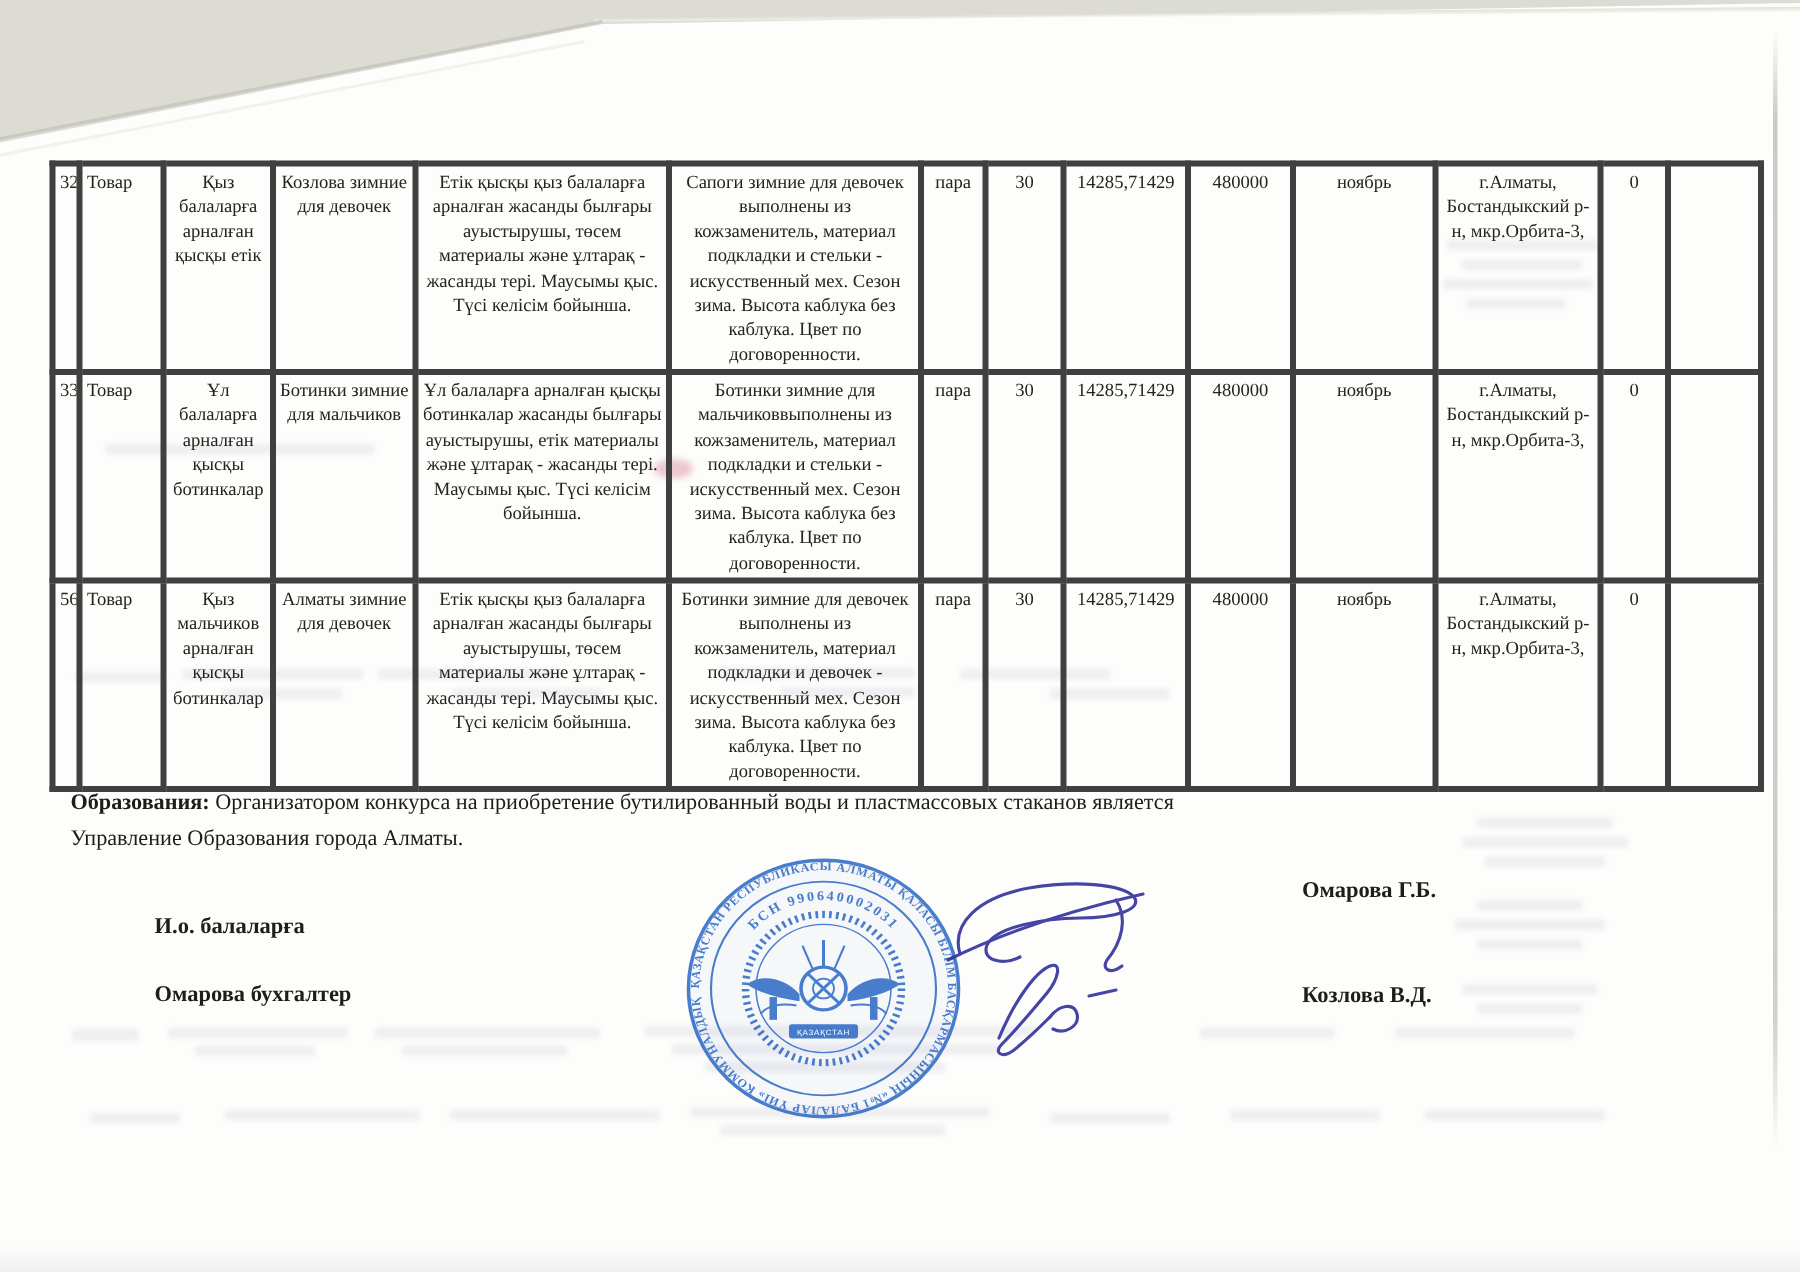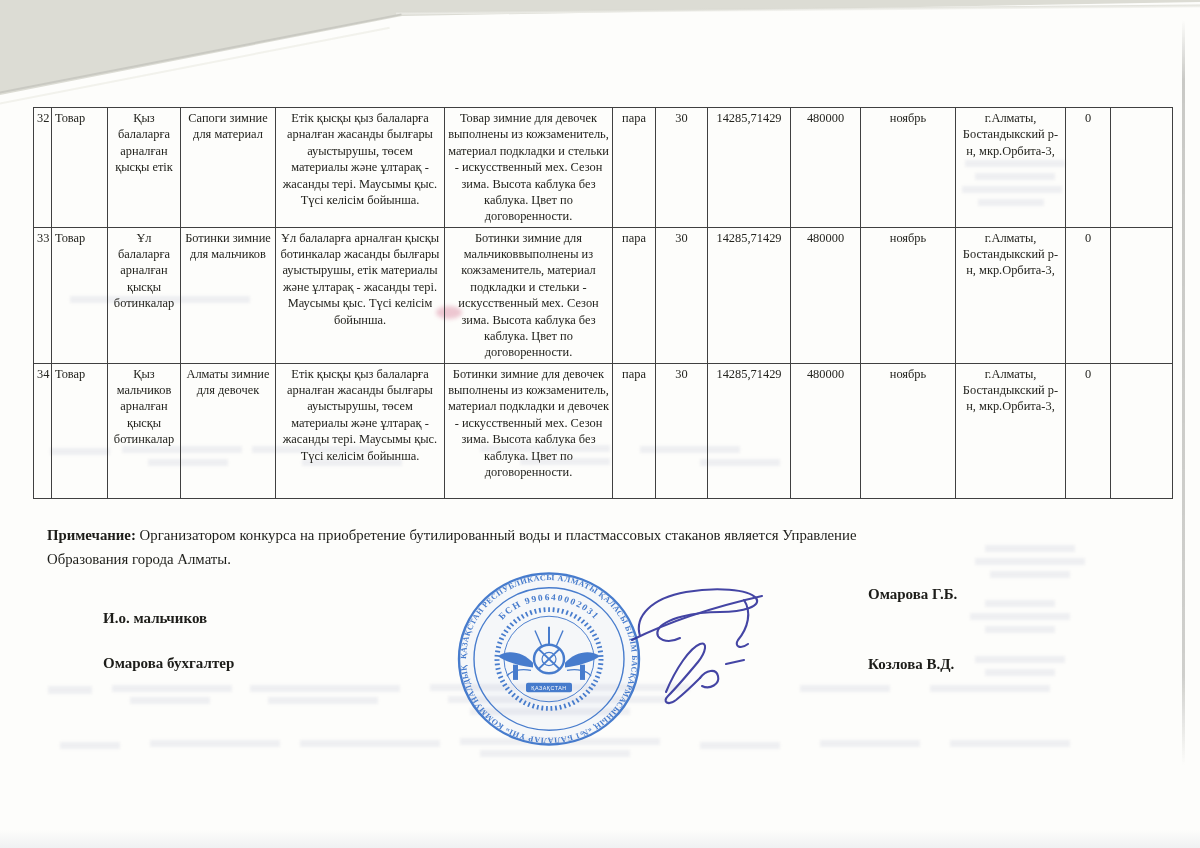--- a/index.html
+++ b/index.html
@@ -34,21 +34,21 @@
     position:absolute;left:0;top:830px;width:1200px;height:18px;
     background:linear-gradient(rgba(140,150,175,0),rgba(140,150,175,.12));
   }
   
   table.doc-table{
     position:absolute;left:33px;top:107px;width:1139px;
     border-collapse:collapse;table-layout:fixed;
     font-size:12.4px;color:#24241f;
   }
   .doc-table td{
-    border:1px solid #404040;vertical-align:top;text-align:center;
+    border:4px solid #404040;vertical-align:top;text-align:center;
     padding:2px 2px 2px 2px;line-height:1.32;overflow:hidden;
   }
   .doc-table td.ta-l{text-align:left;padding-left:3px;}
   
   .note{position:absolute;left:47px;top:524px;width:812px;font-size:14.8px;line-height:1.6;color:#1d1d19;}
   .note .b{font-weight:bold;}
   
   .sigline{position:absolute;font-weight:bold;font-size:15px;color:#1d1d19;white-space:nowrap;}
   .sig-t1{left:103px;top:610px;}
   .sig-t2{left:103px;top:655px;}
@@ -130,23 +130,23 @@
       <col style="width:95px">
       <col style="width:110px">
     <col style="width:45px">
       <col style="width:62px">
   </colgroup>
   <tbody>
       <tr style="height:113px">
     <td class="ta-l">32</td>
     <td class="ta-l">Товар</td>
     <td>Қыз балаларға арналған қысқы етік</td>
-    <td>Сапоги зимние для материал</td>
+    <td>Козлова зимние для девочек</td>
     <td>Етік қысқы қыз балаларға арналған жасанды былғары ауыстырушы, төсем материалы және ұлтарақ - жасанды тері. Маусымы қыс. Түсі келісім бойынша.</td>
-    <td>Товар зимние для девочек выполнены из кожзаменитель, материал подкладки и стельки - искусственный мех. Сезон зима. Высота каблука без каблука. Цвет по договоренности.</td>
+    <td>Сапоги зимние для девочек выполнены из кожзаменитель, материал подкладки и стельки - искусственный мех. Сезон зима. Высота каблука без каблука. Цвет по договоренности.</td>
     <td>пара</td>
     <td>30</td>
     <td>14285,71429</td>
     <td>480000</td>
     <td>ноябрь</td>
     <td>г.Алматы, Бостандыкский р-н, мкр.Орбита-3,</td>
     <td>0</td>
     <td></td>
   </tr>
   <tr style="height:123px">
@@ -159,44 +159,44 @@
     <td>пара</td>
     <td>30</td>
     <td>14285,71429</td>
     <td>480000</td>
     <td>ноябрь</td>
     <td>г.Алматы, Бостандыкский р-н, мкр.Орбита-3,</td>
     <td>0</td>
     <td></td>
   </tr>
   <tr style="height:135px">
-    <td class="ta-l">34</td>
+    <td class="ta-l">56</td>
     <td class="ta-l">Товар</td>
     <td>Қыз мальчиков арналған қысқы ботинкалар</td>
     <td>Алматы зимние для девочек</td>
     <td>Етік қысқы қыз балаларға арналған жасанды былғары ауыстырушы, төсем материалы және ұлтарақ - жасанды тері. Маусымы қыс. Түсі келісім бойынша.</td>
     <td>Ботинки зимние для девочек выполнены из кожзаменитель, материал подкладки и девочек - искусственный мех. Сезон зима. Высота каблука без каблука. Цвет по договоренности.</td>
     <td>пара</td>
     <td>30</td>
     <td>14285,71429</td>
     <td>480000</td>
     <td>ноябрь</td>
     <td>г.Алматы, Бостандыкский р-н, мкр.Орбита-3,</td>
     <td>0</td>
     <td></td>
   </tr>
 </tbody>
   </table>
 
 <div class="note">
-  <span class="b">Примечание:</span>
+  <span class="b">Образования:</span>
   <span>Организатором конкурса на приобретение бутилированный воды и пластмассовых стаканов является Управление Образования города Алматы.</span>
 </div>
 
-<div class="sigline sig-t1">И.о. мальчиков</div>
+<div class="sigline sig-t1">И.о. балаларға</div>
 <div class="sigline sig-t2">Омарова бухгалтер</div>
 <div class="sigline sig-n1">Омарова Г.Б.</div>
 <div class="sigline sig-n2">Козлова В.Д.</div>
 
 <svg class="stamp" width="200" height="192" viewBox="0 0 200 192">
   <defs>
     <path id="outerArc" d="M -83,0 A 83,83 0 1 1 83,0 A 83,83 0 1 1 -83,0"></path>
     <path id="innerArc" d="M -62,0 A 62,62 0 0 1 62,0"></path>
   </defs>
   <g transform="translate(100,96) scale(1.0,0.95)" stroke="#2f6bc7" fill="none" opacity="0.88">

